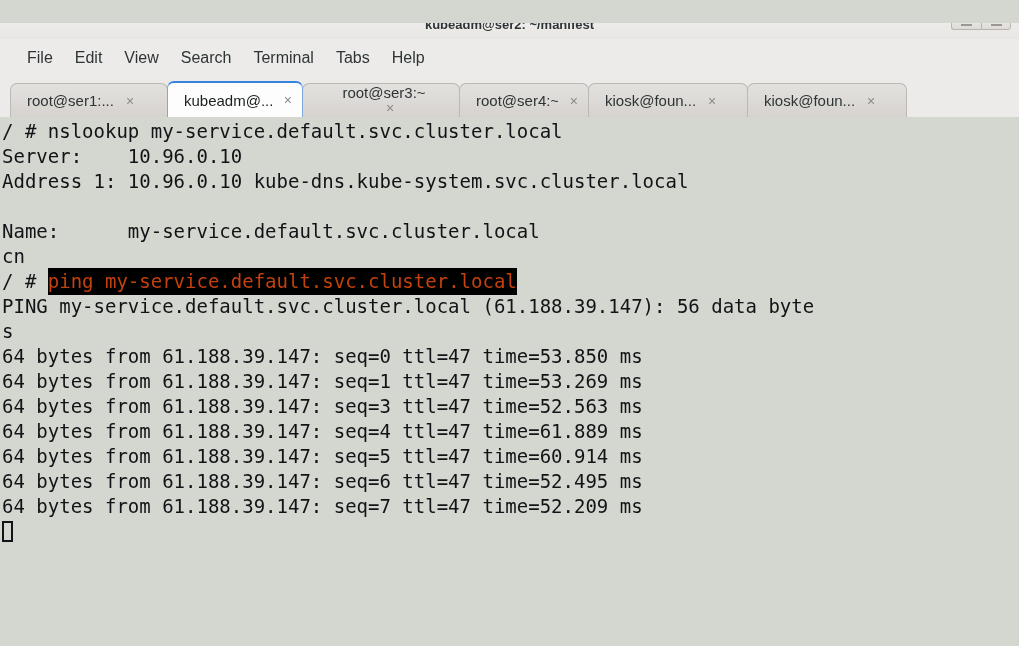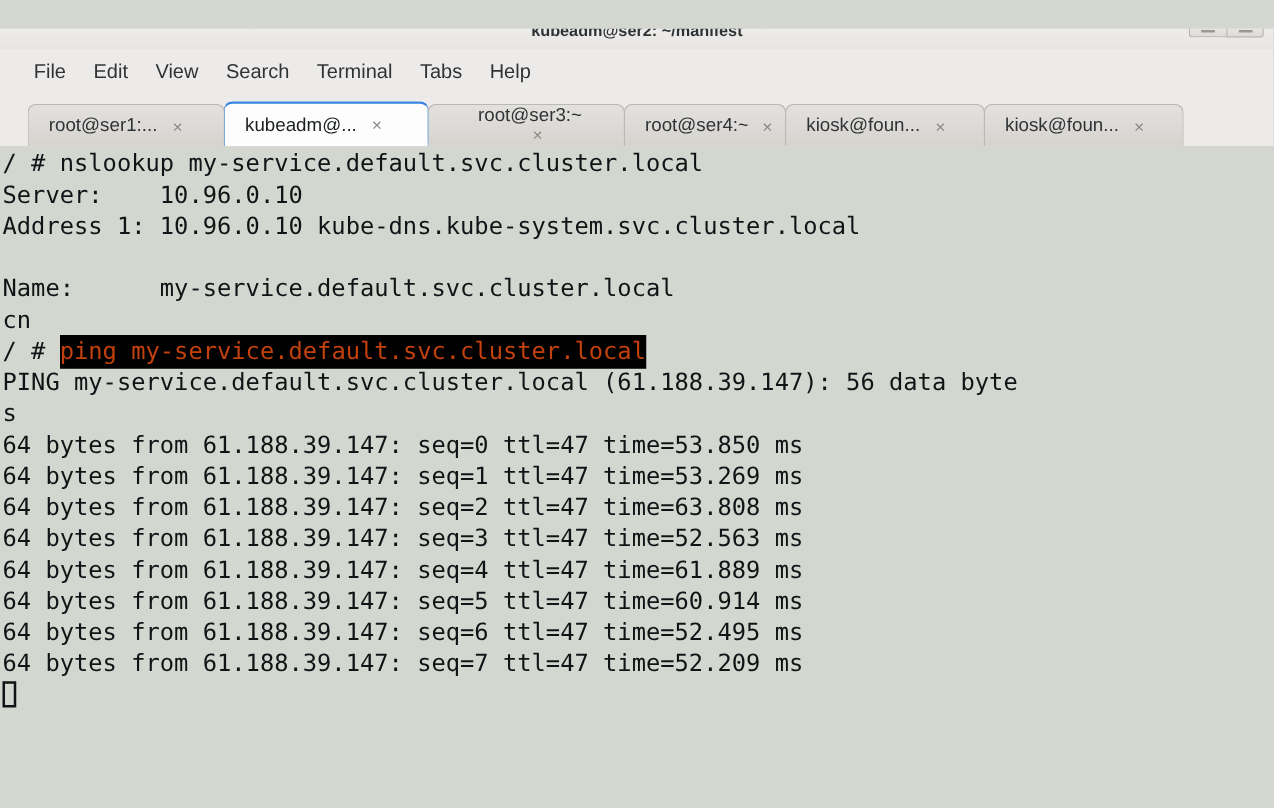--- a/index.html
+++ b/index.html
@@ -98,21 +98,21 @@
   
   #tabbar {
     position: absolute;
     left: 0;
     top: 54px;
     width: 1019px;
     height: 40px;
     background: #edebe9;
     display: flex;
     align-items: flex-end;
-    padding-left: 22px;
+    padding-left: 10px;
     box-sizing: border-box;
     overflow: hidden;
   }
   .tab {
     position: relative;
     height: 34px;
     min-width: 0;
     display: flex;
     align-items: center;
     padding: 0 10px 0 16px;
@@ -220,21 +220,21 @@
       <div class="menu-item">Terminal</div>
       <div class="menu-item">Tabs</div>
       <div class="menu-item">Help</div>
     </div>
 
   <div id="tabbar">
       <div class="tab" style="width: 158px;">
         <span class="tab-label">root@ser1:...</span>
         <span class="tab-close">×</span>
       </div>
-      <div class="tab active" style="width: 164px; text-align: center;">
+      <div class="tab active" style="width: 136px; text-align: center;">
         <span class="tab-label">kubeadm@...</span>
         <span class="tab-close">×</span>
       </div>
       <div class="tab" style="width: 158px; flex-direction: column;">
         <span class="tab-label">root@ser3:~</span>
         <span class="tab-close">×</span>
       </div>
       <div class="tab" style="width: 130px;">
         <span class="tab-label">root@ser4:~</span>
         <span class="tab-close">×</span>
@@ -254,21 +254,20 @@
       <div class="term-line">Server:    10.96.0.10</div>
       <div class="term-line">Address 1: 10.96.0.10 kube-dns.kube-system.svc.cluster.local</div>
       <div class="term-line"></div>
       <div class="term-line">Name:      my-service.default.svc.cluster.local</div>
       <div class="term-line">cn</div>
       <div class="term-line"><span>/ # </span><span class="sel">ping my-service.default.svc.cluster.local</span></div>
       <div class="term-line">PING my-service.default.svc.cluster.local (61.188.39.147): 56 data byte</div>
       <div class="term-line">s</div>
       <div class="term-line">64 bytes from 61.188.39.147: seq=0 ttl=47 time=53.850 ms</div>
       <div class="term-line">64 bytes from 61.188.39.147: seq=1 ttl=47 time=53.269 ms</div>
-      <div class="term-line">64 bytes from 61.188.39.147: seq=2 ttl=47 time=63.808 ms</div>
       <div class="term-line">64 bytes from 61.188.39.147: seq=3 ttl=47 time=52.563 ms</div>
       <div class="term-line">64 bytes from 61.188.39.147: seq=4 ttl=47 time=61.889 ms</div>
       <div class="term-line">64 bytes from 61.188.39.147: seq=5 ttl=47 time=60.914 ms</div>
       <div class="term-line">64 bytes from 61.188.39.147: seq=6 ttl=47 time=52.495 ms</div>
       <div class="term-line">64 bytes from 61.188.39.147: seq=7 ttl=47 time=52.209 ms</div>
       <div class="term-line"><span class="cursor-block"></span></div>
     </div>
 
   <div id="watermark">https://blog.csdn.net/weixin_45649763</div>
 

